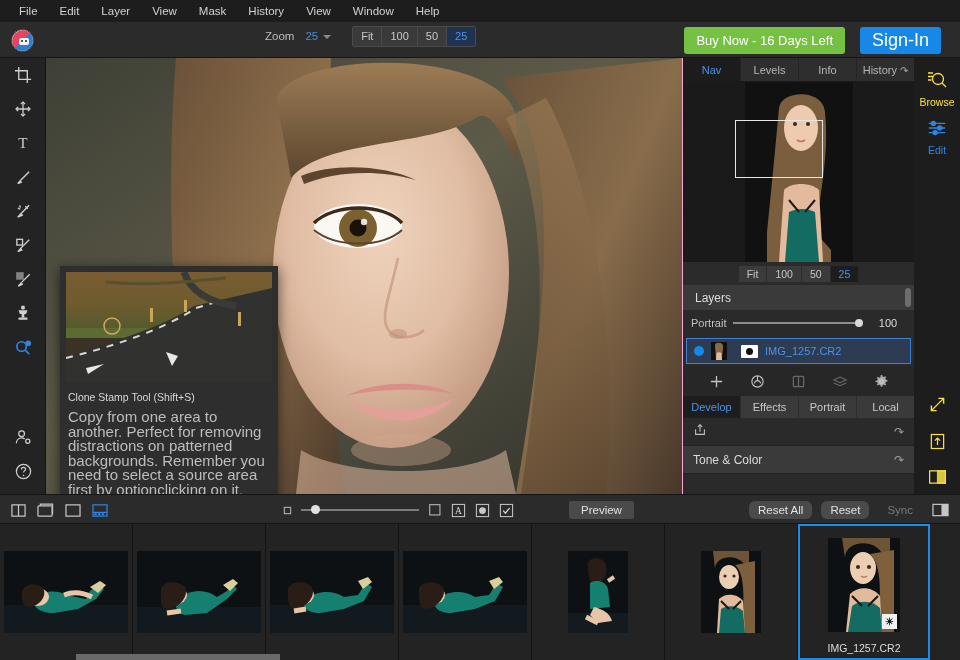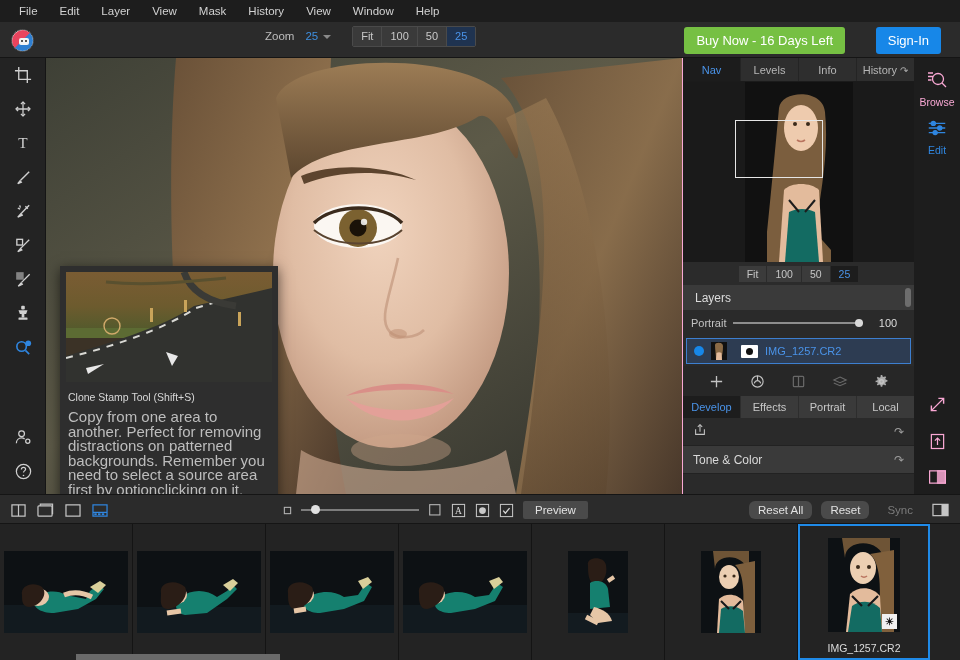--- a/index.html
+++ b/index.html
@@ -53,21 +53,21 @@
   .zbtn:last-child { border-right:none; }
   .zbtn.active { background:#1f3350; color:#4a93e8; }
 
   .btn-buy {
     position:absolute; right:115px; top:5px; height:27px; line-height:27px;
     background:#76c043; color:#fff; font-size:13px; padding:0 12px; border-radius:3px;
     cursor:pointer; font-weight:400; white-space:nowrap;
   }
   .btn-signin {
     position:absolute; right:19px; top:5px; height:27px; line-height:27px;
-    background:#1787e8; color:#fff; font-size:13px; padding:0 12px; border-radius:3px;
+    background:#1787e8; color:#fff; font-size:18px; padding:0 12px; border-radius:3px;
     cursor:pointer; white-space:nowrap;
   }
 
   
   .lefttool {
     position:absolute; left:0; top:58px; width:46px; height:436px;
     background:#232323; border-right:1px solid #151515;
   }
   .tool {
     width:46px; height:34px; display:flex; align-items:center; justify-content:center;
@@ -164,39 +164,39 @@
     height:28px; display:flex; align-items:center; justify-content:space-between;
     padding:0 10px; border-bottom:1px solid #222; cursor:pointer;
   }
   .secrow.a { background:#2a2a2a; }
   .secrow.b { background:#3a3a3a; }
   .secrow .sname { font-size:12px; color:#d9d9d9; }
   .secrow .reset { font-size:12px; color:#9c9c9c; }
 
   
   .rail { position:absolute; left:914px; top:58px; width:46px; height:436px; background:#1d1d1d; }
-  .railitem { width:46px; padding-top:9px; text-align:center; cursor:pointer; color:#f9a8d4; }
+  .railitem { width:46px; padding-top:9px; text-align:center; cursor:pointer; color:#fde047; }
   .railitem .rl { font-size:10.5px; display:block; margin-top:1px; }
   .railitem.active { color:#2f86e0; }
   .railbot { position:absolute; left:0; bottom:4px; width:46px; }
   .railbot .railitem { padding-top:12px; }
 
   
   .bottombar {
     position:absolute; left:0; top:494px; width:960px; height:30px;
     background:#2b2b2b; border-top:1px solid #151515; border-bottom:1px solid #151515;
   }
   .bgrp { position:absolute; top:0; height:30px; display:flex; align-items:center; gap:9px; }
   .bico { cursor:pointer; display:flex; align-items:center; justify-content:center; }
   .bico.sel { color:#2f86e0; }
   .tsld { width:118px; height:12px; position:relative; }
   .tsld .track { position:absolute; top:5px; left:0; right:0; height:1.5px; background:#7d7d7d; }
   .tsld .knob { position:absolute; left:10px; top:1px; width:9px; height:9px; border-radius:50%; background:#e0e0e0; }
   .pvbtn { background:#4a4a4a; color:#e2e2e2; font-size:11.5px; padding:3px 12px;
-    border-radius:2px; cursor:pointer; }
+    border-radius:2px; cursor:pointer;margin-left:46px; }
   .rbtn { background:#4a4a4a; color:#e2e2e2; font-size:11.5px; padding:3px 9px;
     border-radius:6px; cursor:pointer; }
   .rbtn.dim { background:transparent; color:#7b7b7b; }
 
   
   .filmstrip {
     position:absolute; left:0; top:524px; width:960px; height:136px; background:#232323;
     display:flex; align-items:stretch;
   }
   .fcell {

